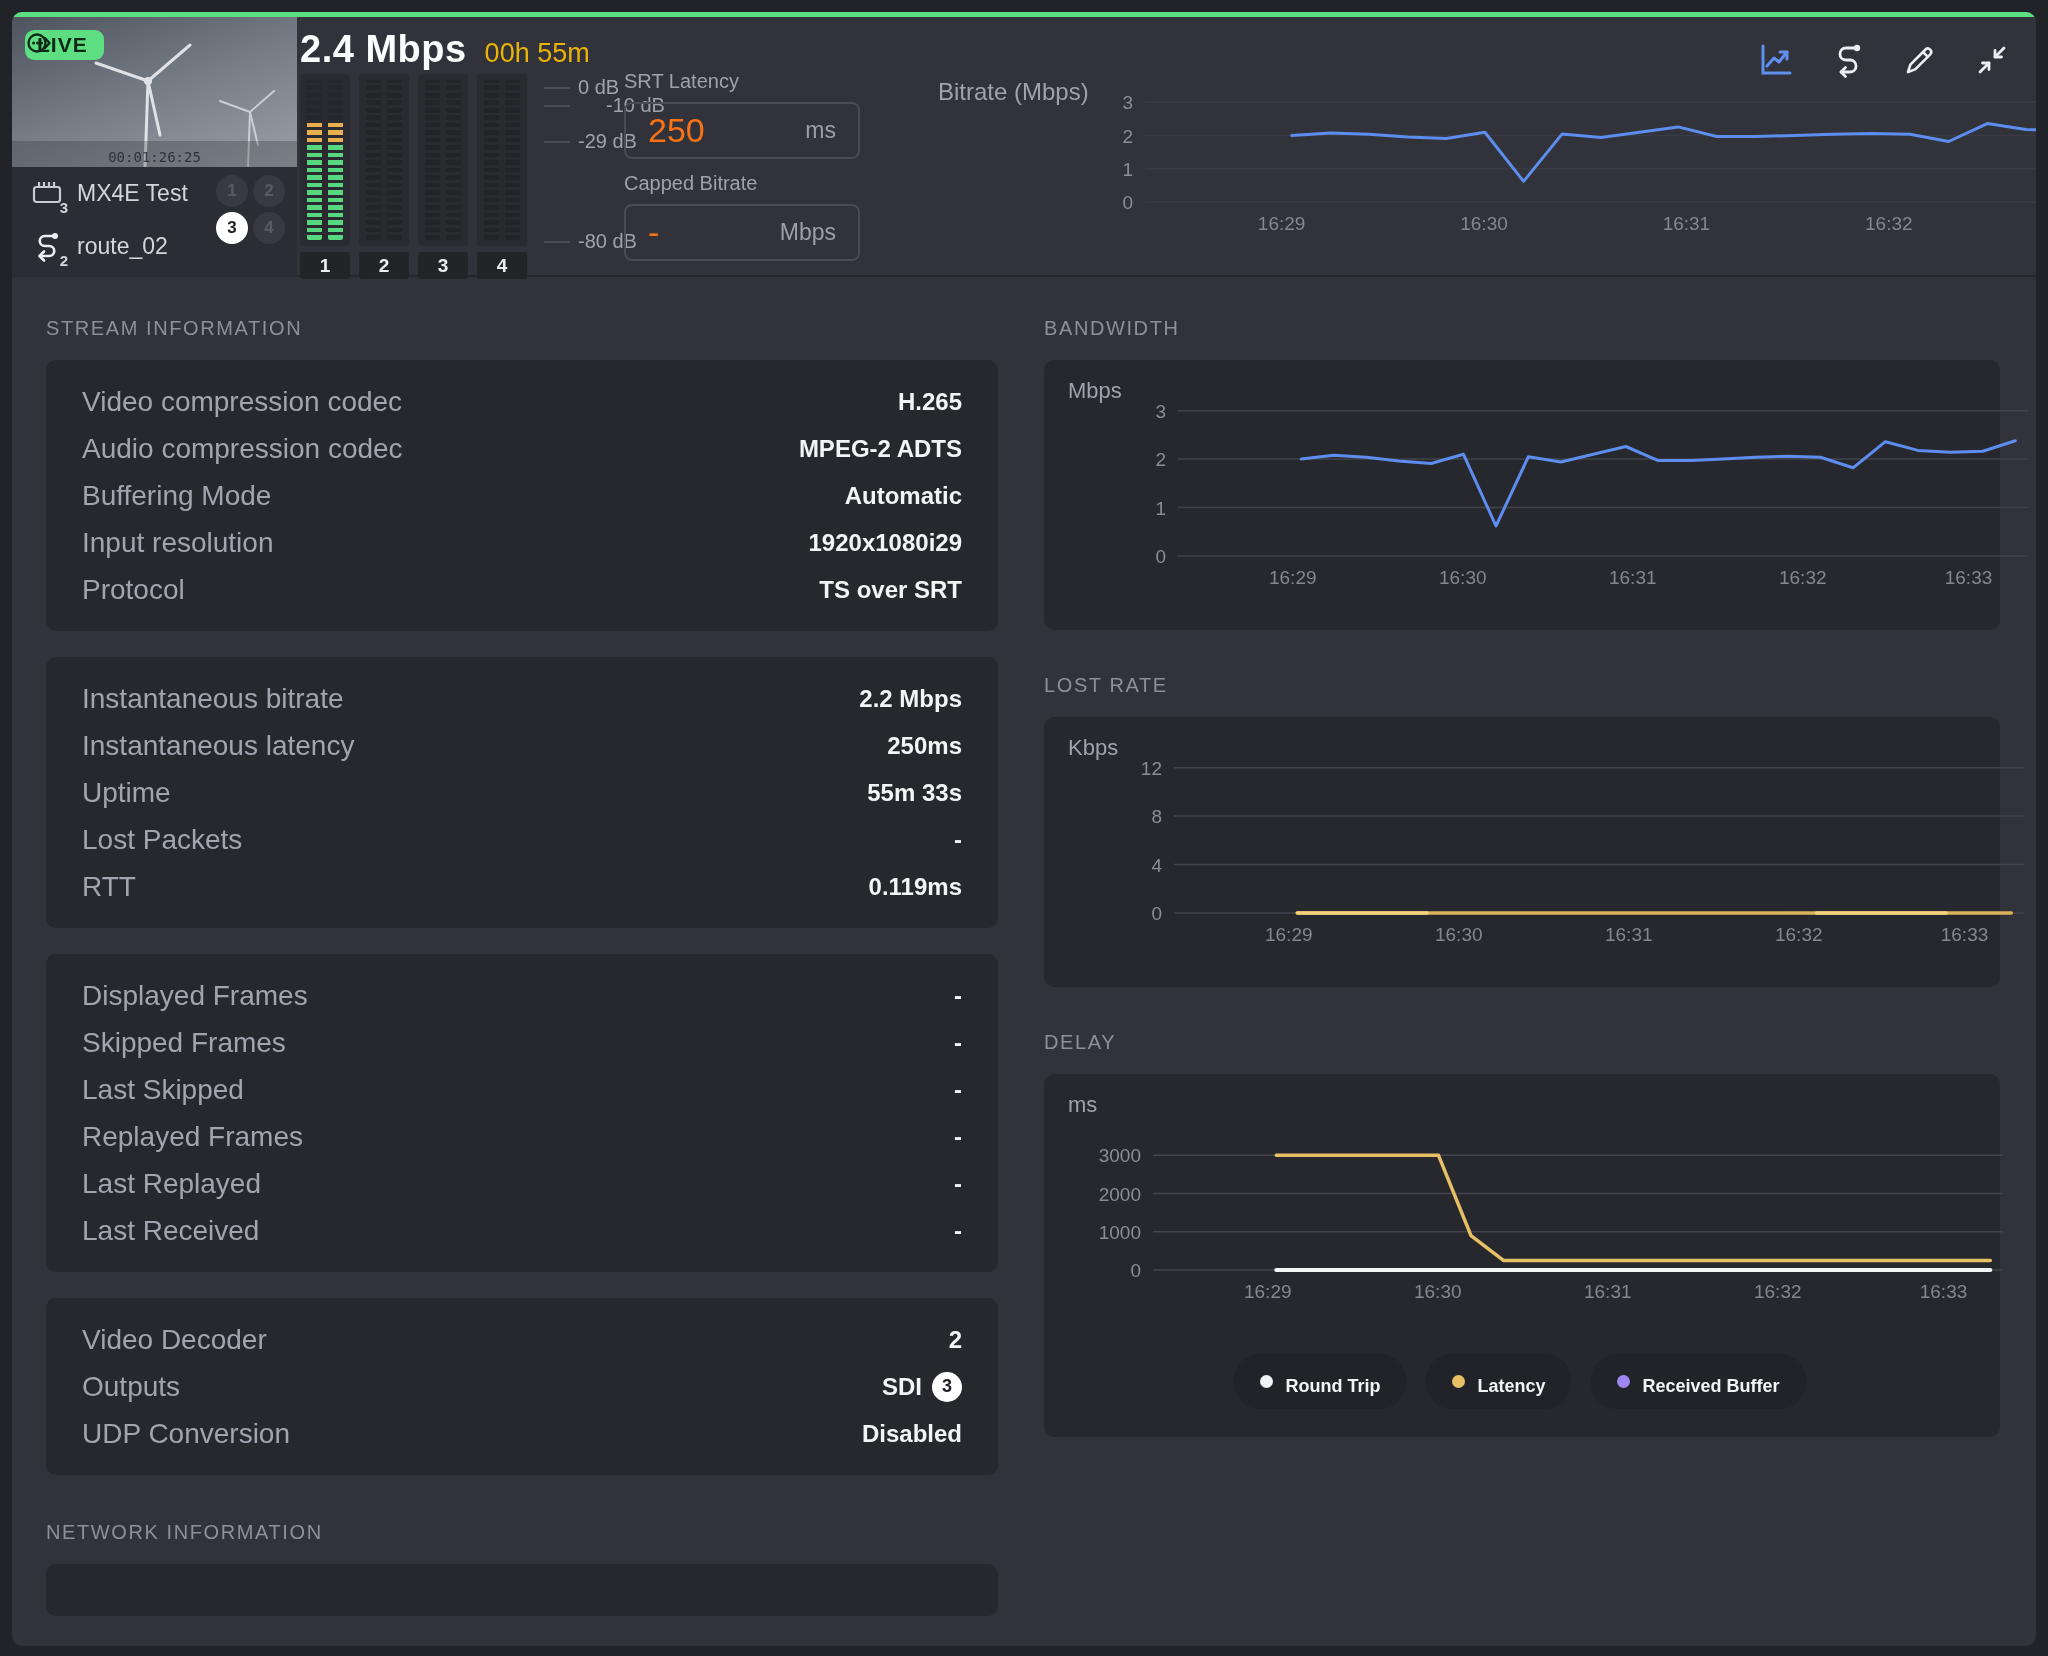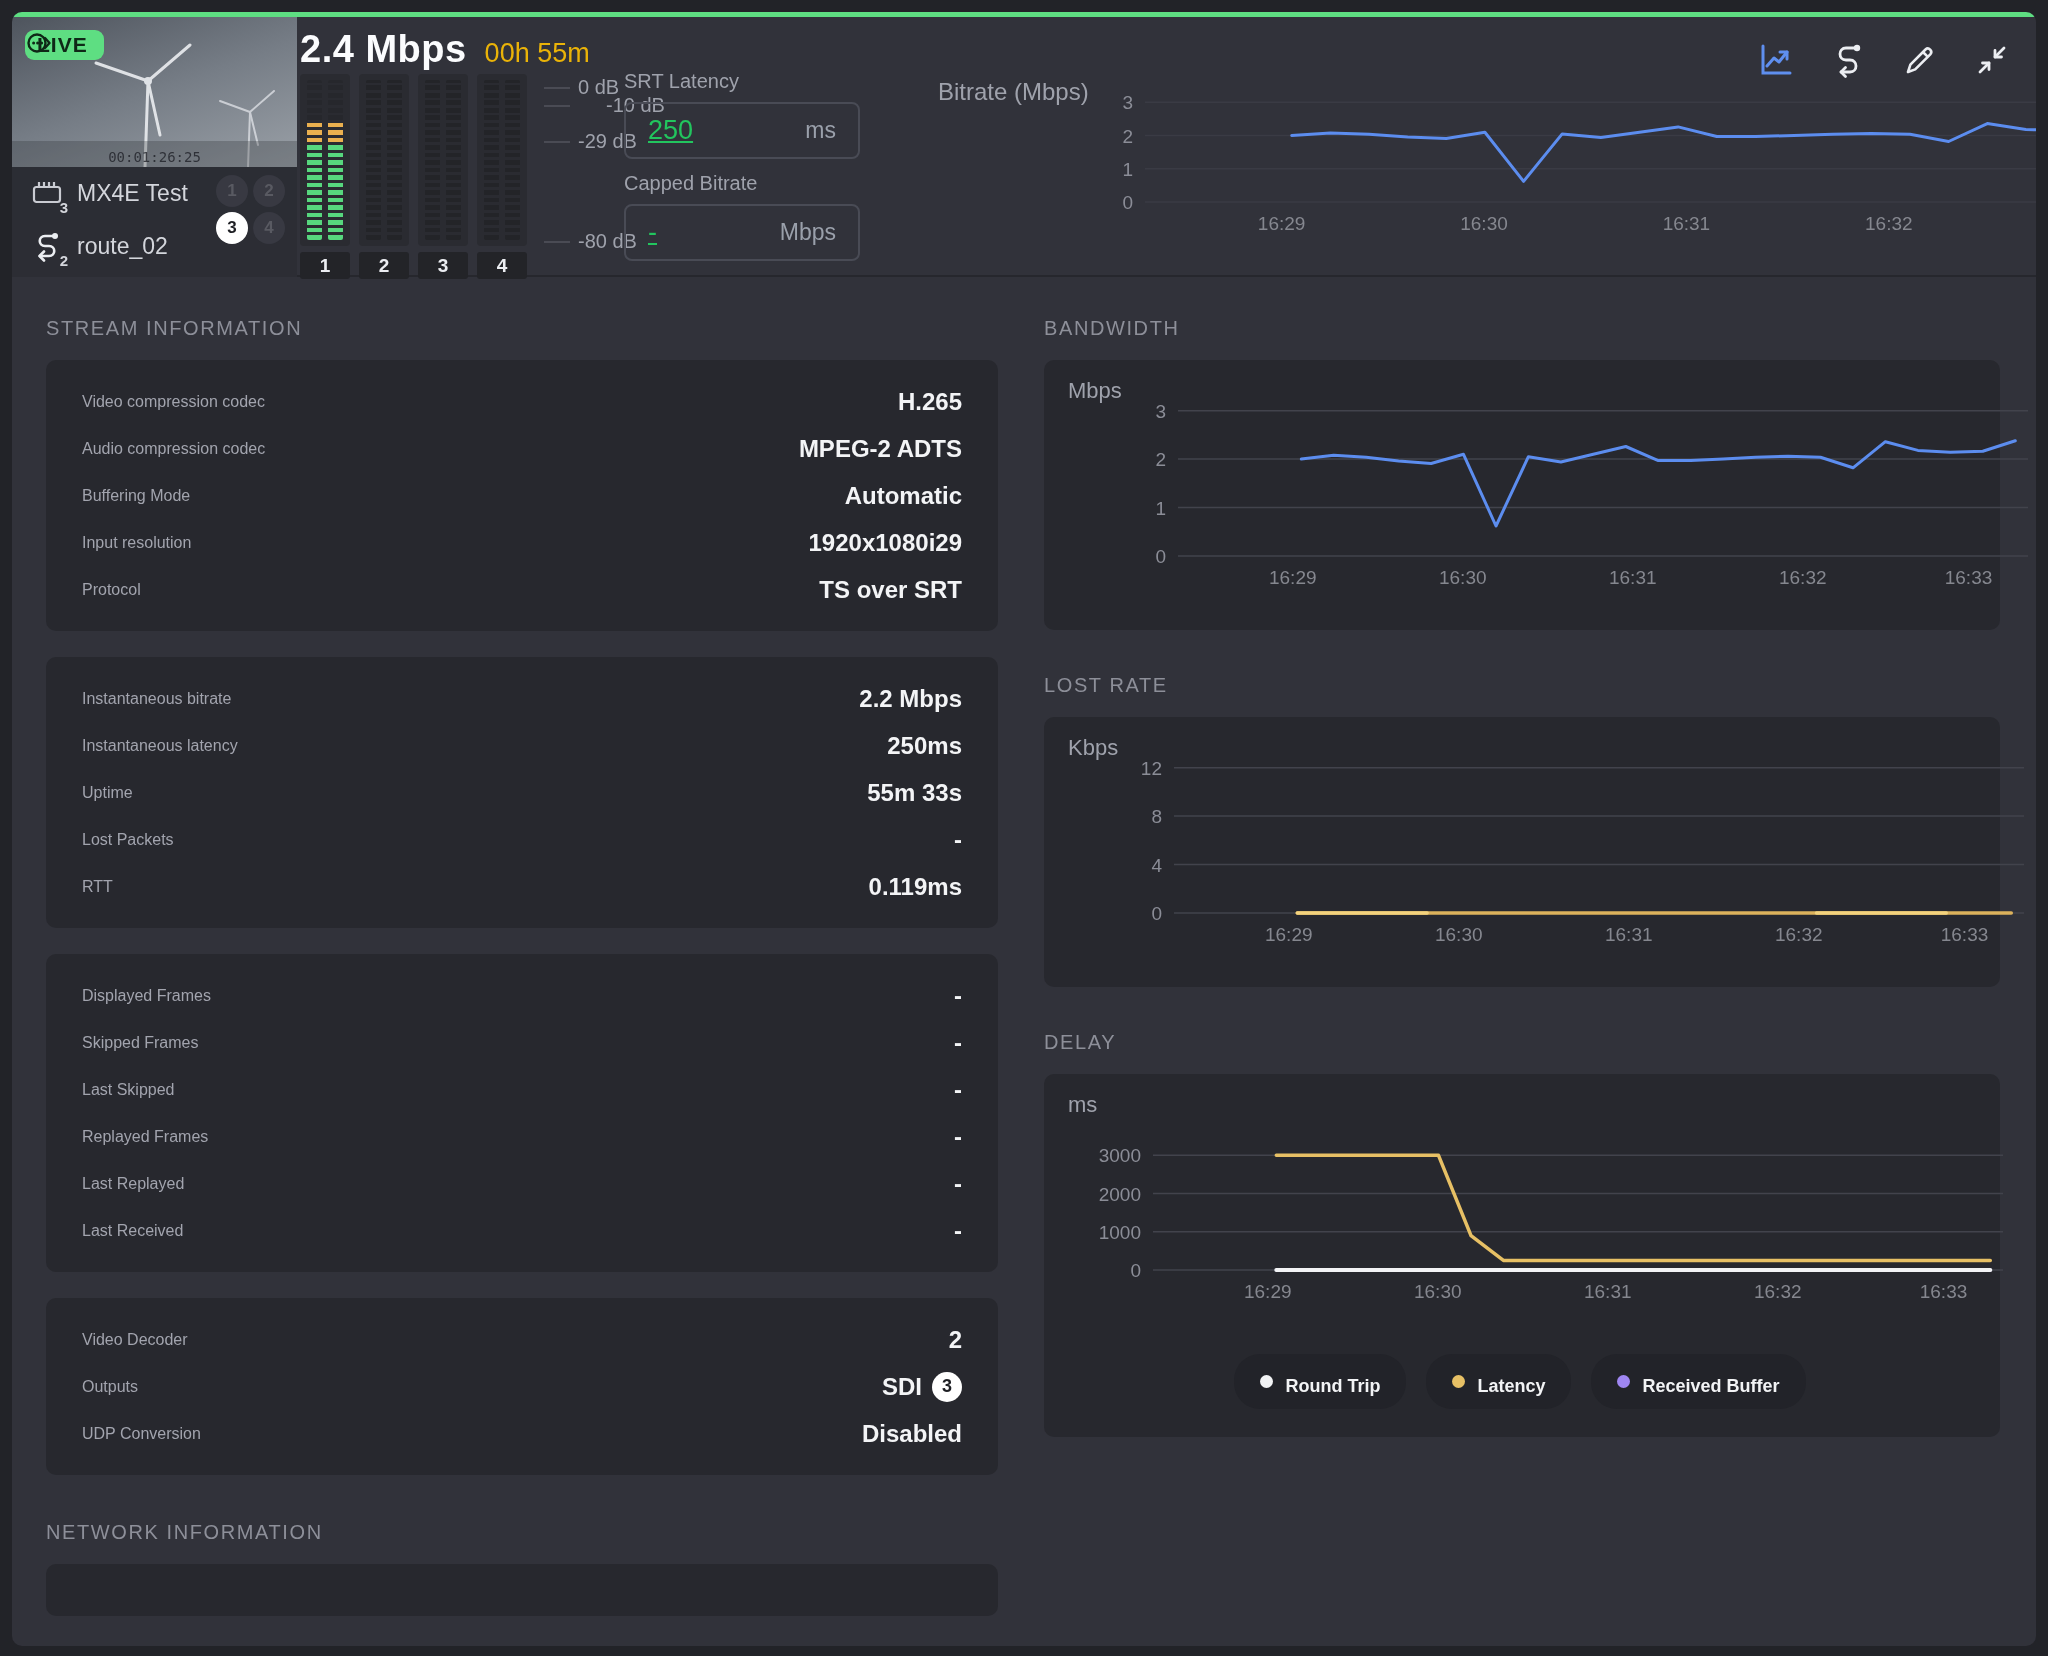--- a/index.html
+++ b/index.html
@@ -47,21 +47,21 @@
 
   #db-scale { position:absolute; left:532px; top:62px; width:130px; height:172px; }
   .db-tick { position:absolute; left:0; display:flex; align-items:center; gap:8px; }
   .db-tick .line { width:26px; height:2px; background:#4a4b54; }
   .db-tick .t { font-size:20px; color:#9fa2ac; white-space:nowrap; }
 
   #srt-block { position:absolute; left:612px; top:58px; width:236px; z-index:4; }
   .field-label { font-size:20px; color:#9fa2ac; margin-bottom:9px; }
   .field-box { height:57px; border:2px solid #494b55; border-radius:8px; display:flex; align-items:center;
                justify-content:space-between; padding:0 22px; margin-bottom:13px; }
-  .field-box .val { font-size:27px; color:#22c55e;text-decoration:underline; }
+  .field-box .val { font-size:34px; color:#f97316; }
   .field-box .unit { font-size:23px; color:#9aa0ab; }
 
   #toolbar { position:absolute; right:24px; top:28px; display:flex; gap:32px; z-index:6; }
   .tool { width:40px; height:40px; display:flex; align-items:center; justify-content:center; cursor:pointer; }
 
   #header-chart { position:absolute; left:916px; right:22px; top:60px; height:200px; }
 
   
   .chart { position:relative; width:100%; height:100%; display:flex; flex-direction:row; }
   .chart-title { font-size:22px; color:#9fa2ac; margin:6px 0 0 10px; }
@@ -70,21 +70,21 @@
 
   
   #content { display:flex; gap:46px; padding:40px 36px 30px 34px; }
   #left-col { width:952px; flex:0 0 auto; }
   #right-col { flex:1; min-width:0; }
   .section-title { font-size:20px; font-weight:500; letter-spacing:1.6px; color:#8d8f99; margin-bottom:20px; }
   .mt { margin-top:44px; }
   .card { background:#27282e; border-radius:10px; }
   .info-card { padding:18px 36px; margin-bottom:26px; }
   .info-row { height:47px; display:flex; align-items:center; justify-content:space-between; }
-  .info-row .k { font-size:16px; color:#a2a4ae;text-align:right; }
+  .info-row .k { font-size:28px; color:#a2a4ae;text-align:right; }
   .info-row .v { font-size:24px; font-weight:600; color:#f3f4f6; display:flex; align-items:center; gap:10px; }
   .badge-circle { width:30px; height:30px; border-radius:50%; background:#ffffff; color:#1e1f24;
                   font-size:18px; font-weight:700; display:flex; align-items:center; justify-content:center; }
 
   
   #net-table { overflow:hidden; }
   .net-head { background:#1e1f24; height:70px; display:flex; align-items:center; }
   .net-head .c1, .net-body .c1 { width:330px; padding-left:36px; flex:0 0 auto; }
   .net-head .c2, .net-body .c2 { flex:1; }
   .net-head span { font-size:18px; font-weight:700; letter-spacing:0.8px; color:#f3f4f6; }

